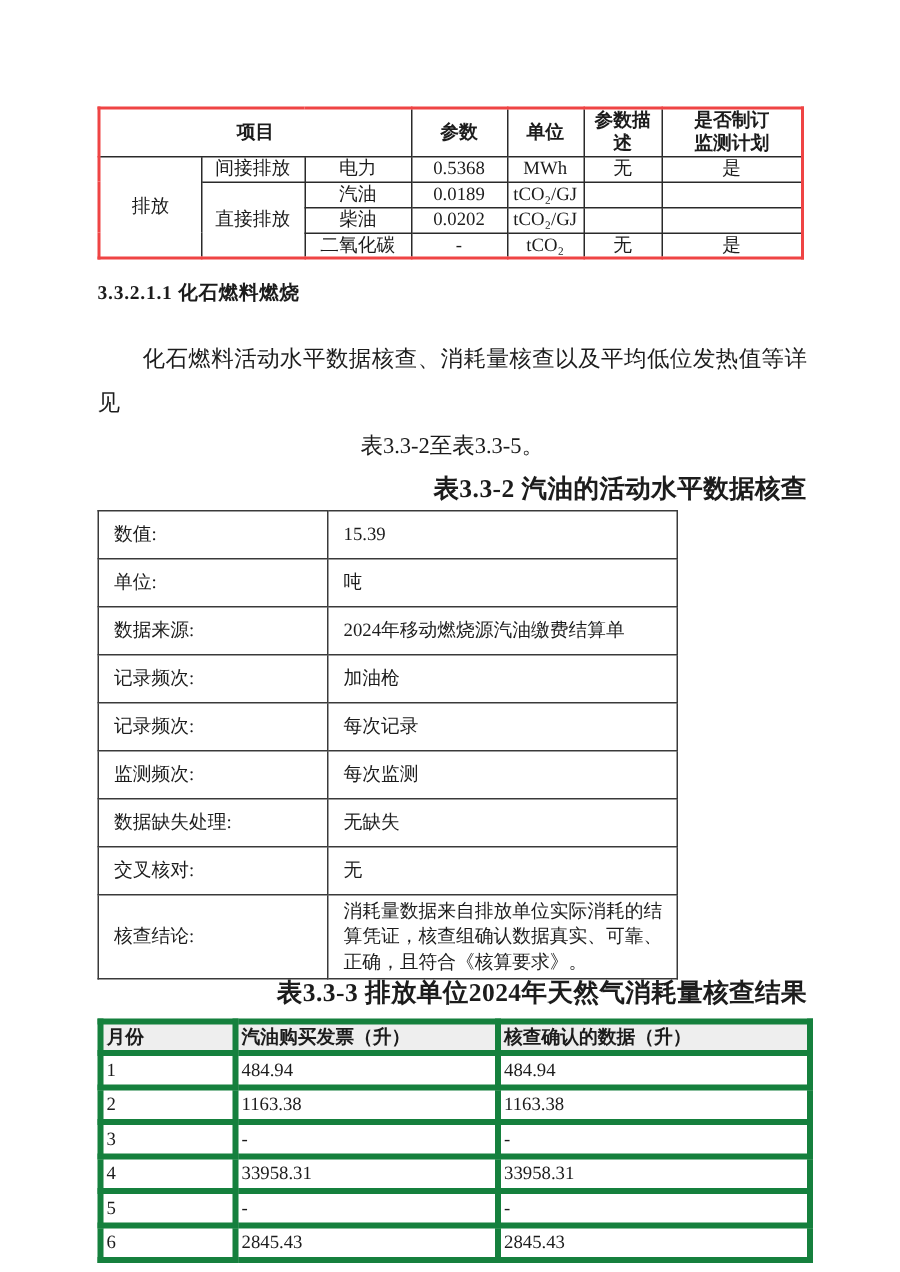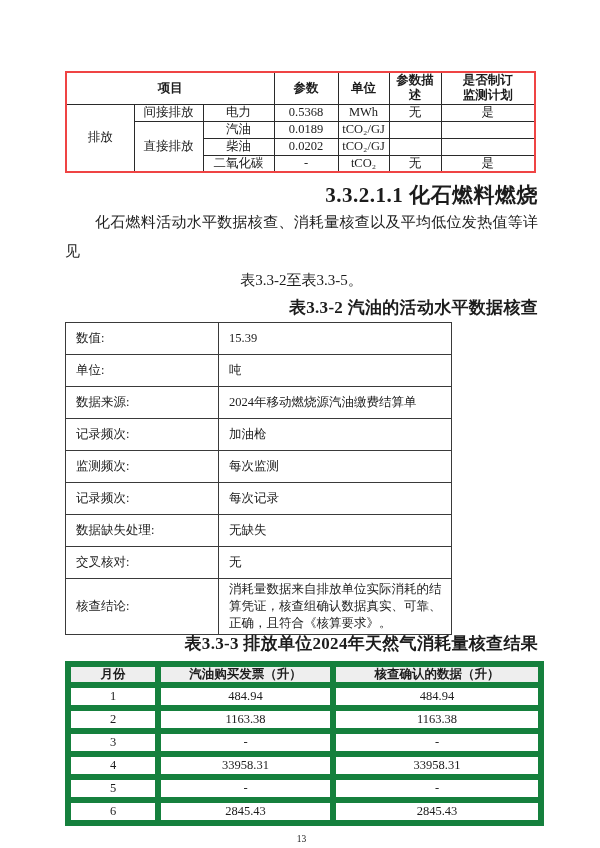--- a/index.html
+++ b/index.html
@@ -25,25 +25,24 @@
     font-size: 12.5px; line-height: 15px;
     padding: 0 1px;
     overflow: hidden;
   }
   .t1 th { font-weight: bold; height: 32px; white-space: pre-line; }
   .t1 td { height: 17px; font-weight: normal; }
 
   
   .heading {
     margin-top: 13px;
-    font-size: 21px; font-weight: bold; line-height: 18px;
+    font-size: 13px; font-weight: bold; line-height: 18px;
     letter-spacing: 0.5px;
-    text-align: right;
-  }
-  .body-text { margin-top: 4px; font-size: 15px; }
+  }
+  .body-text { margin-top: 22px; font-size: 15px; }
   .pline { display: block; line-height: 29px; text-align: center; }
   .pline-1 { text-indent: 2em; text-align: justify; text-align-last: justify; }
 
   
   .caption {
     font-size: 17px; font-weight: bold; text-align: right;
     line-height: 16px; letter-spacing: 0.3px;
   }
   .caption-2 { margin-top: 5px; }
   .caption-3 { margin-top: 1px; }
@@ -56,22 +55,22 @@
     vertical-align: middle;
     padding: 2px 8px 2px 10px;
   }
   .t2 td.lbl { width: 153px; }
   .t2 tr { height: 32px; }
   .t2 tr.tall { height: 46px; }
 
   
   .t3 { width: 473px; margin-top: 9px; border: 1.5px solid #3a3a3a; }
   .t3 th, .t3 td {
-    border: 6px solid #15803d;
-    text-align: center; vertical-align: middle;
+    border: 4px solid #15803d;
+    text-align: left; vertical-align: middle;
     font-size: 12.5px; line-height: 15px;
     padding: 0 2px;
     margin-top: 40px;
   }
   .t3 th { height: 21px; font-weight: bold; background: #eeeeee; }
   .t3 td { height: 23px; font-weight: normal; }
 
   
   .footer {
     margin-top: 7px; width: 473px;
@@ -159,26 +158,26 @@
       </tr>
       <tr>
         <td class="lbl">数据来源:</td>
         <td>2024年移动燃烧源汽油缴费结算单</td>
       </tr>
       <tr>
         <td class="lbl">记录频次:</td>
         <td>加油枪</td>
       </tr>
       <tr>
+        <td class="lbl">记录频次:</td>
+        <td>每次记录</td>
+      </tr>
+      <tr>
         <td class="lbl">监测频次:</td>
         <td>每次监测</td>
-      </tr>
-      <tr>
-        <td class="lbl">记录频次:</td>
-        <td>每次记录</td>
       </tr>
       <tr>
         <td class="lbl">数据缺失处理:</td>
         <td>无缺失</td>
       </tr>
       <tr>
         <td class="lbl">交叉核对:</td>
         <td>无</td>
       </tr>
       <tr class="tall">

